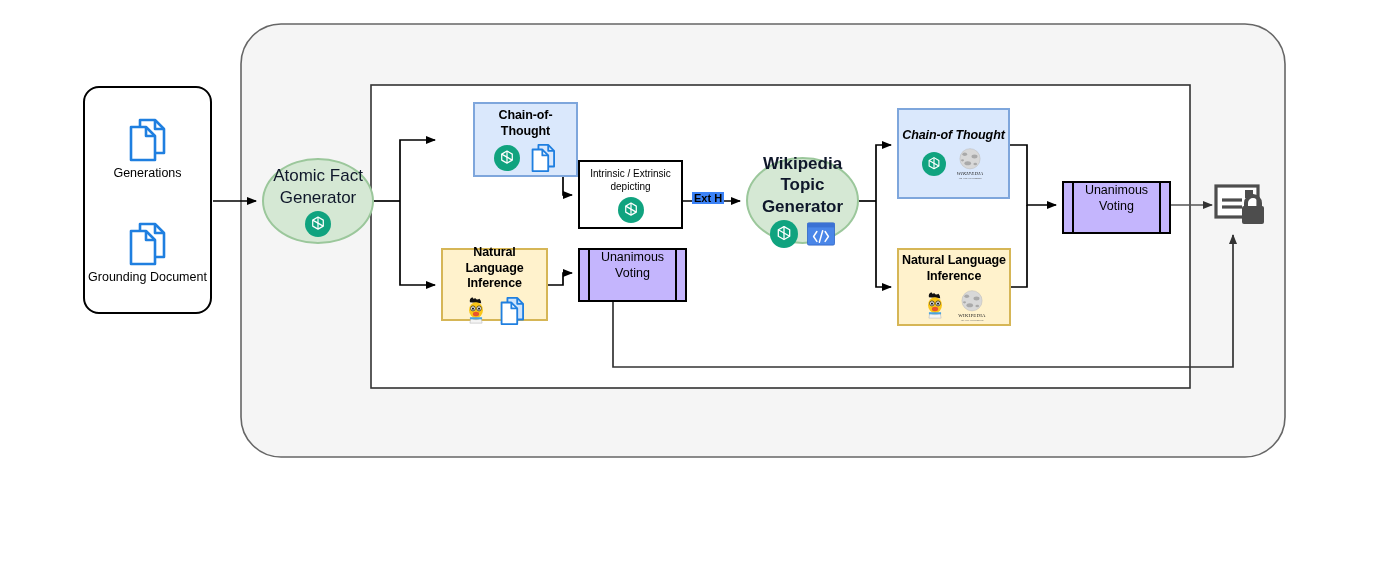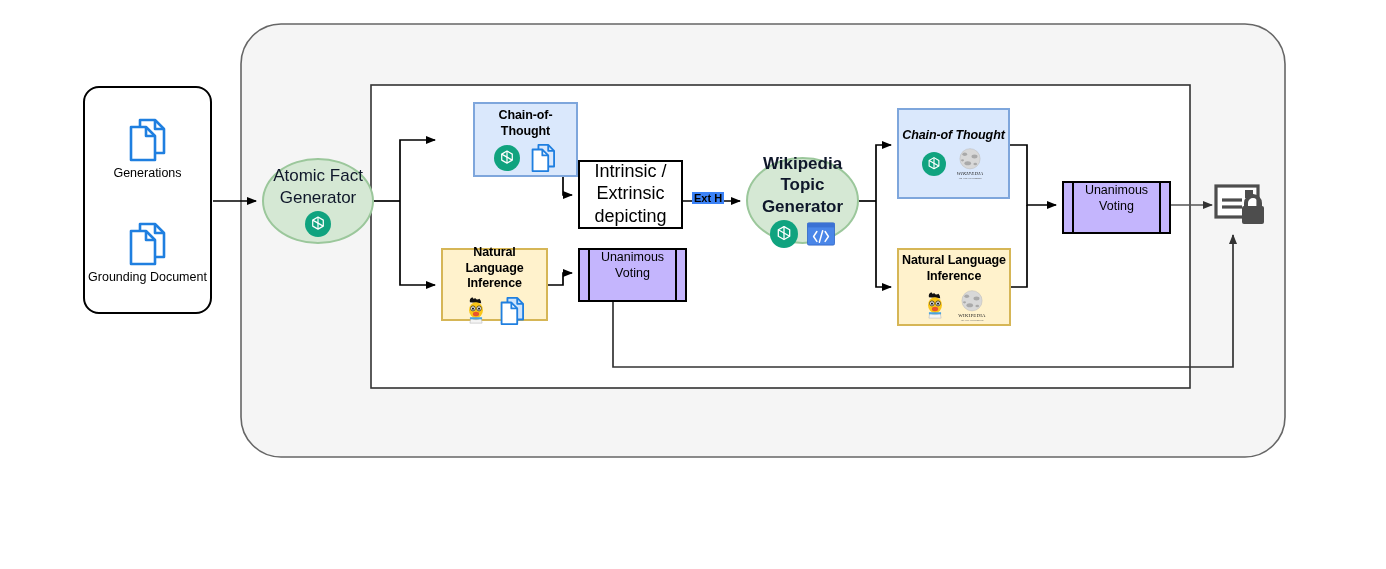--- a/index.html
+++ b/index.html
@@ -59,21 +59,21 @@
   #nli-right{left:897px;top:248px;width:114px;height:78px;}
 
   .icon-row{display:flex;align-items:center;justify-content:center;gap:9px;}
 
   
   .rect{
     border:2px solid #000;background:#fff;
     display:flex;flex-direction:column;align-items:center;justify-content:center;
     gap:4px;
   }
-  .rect .lbl{font-size:18px;}
+  .rect .lbl{font-size:10px;}
   #classifier{left:578px;top:160px;width:105px;height:69px;padding-top:2px;}
 
   
   .proc{
     border:2px solid #000;background:#c4b5fd;position:absolute;
     display:flex;justify-content:center;
   }
   .proc::before,.proc::after{
     content:"";position:absolute;top:0;bottom:0;width:0;
     border-left:2px solid #000;

